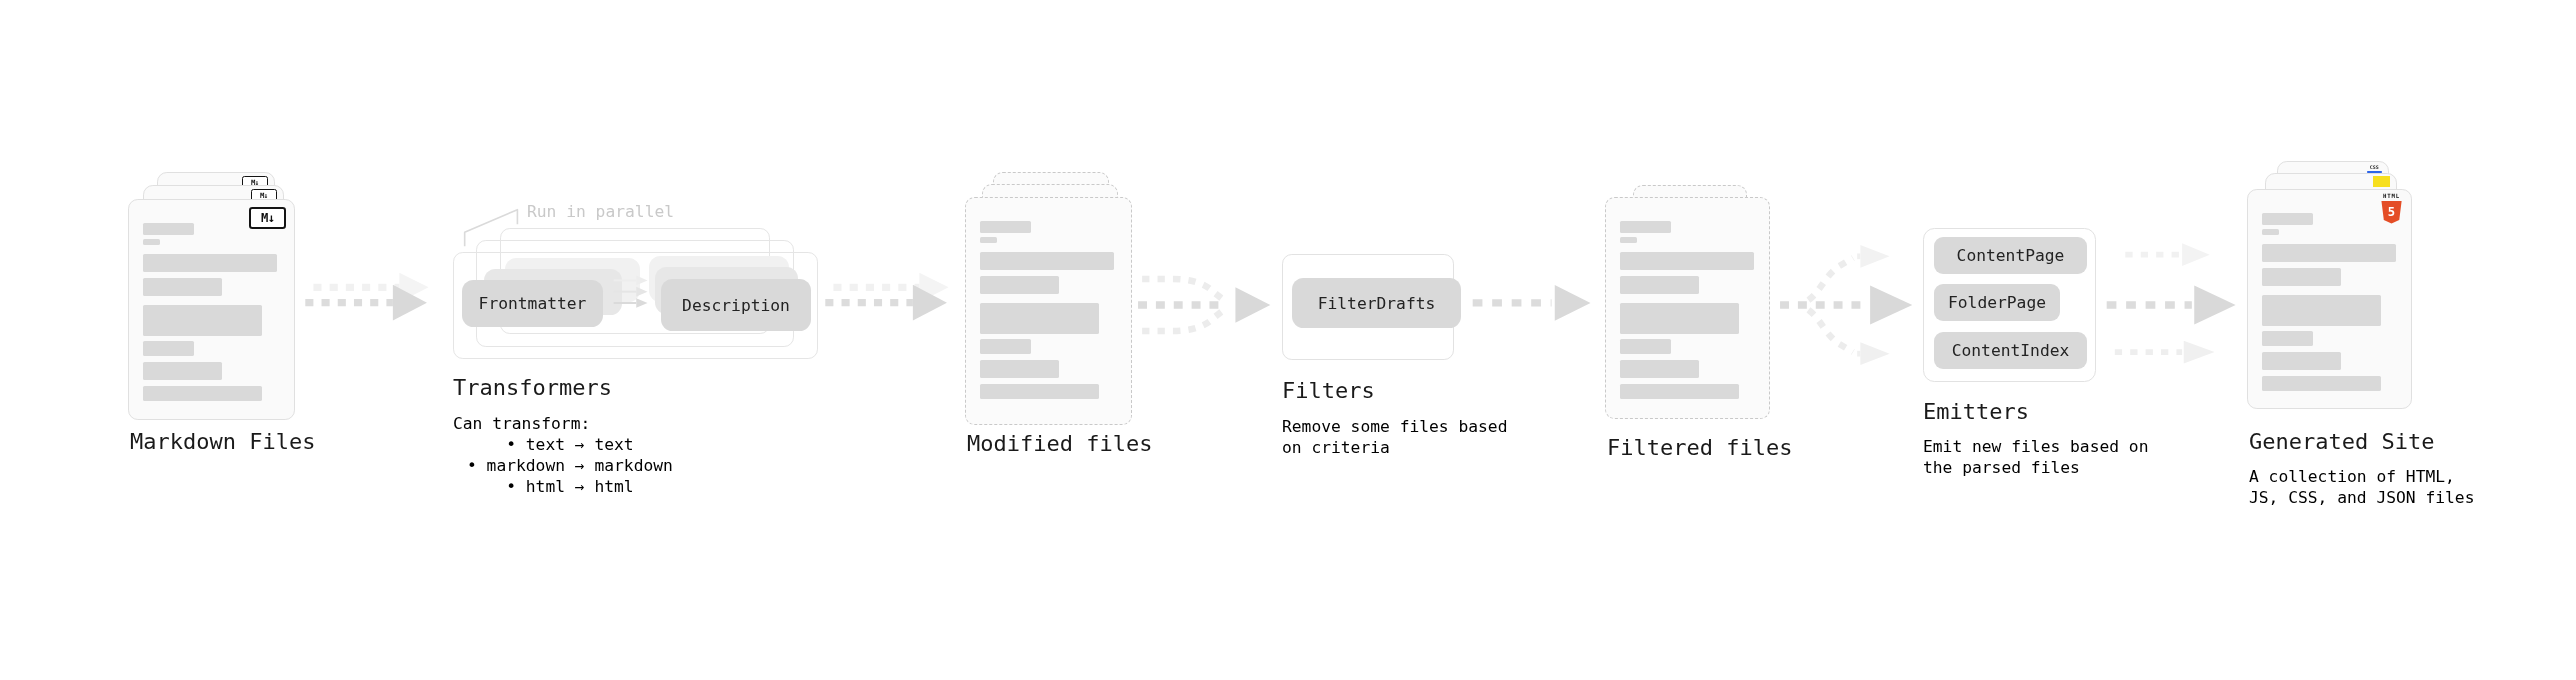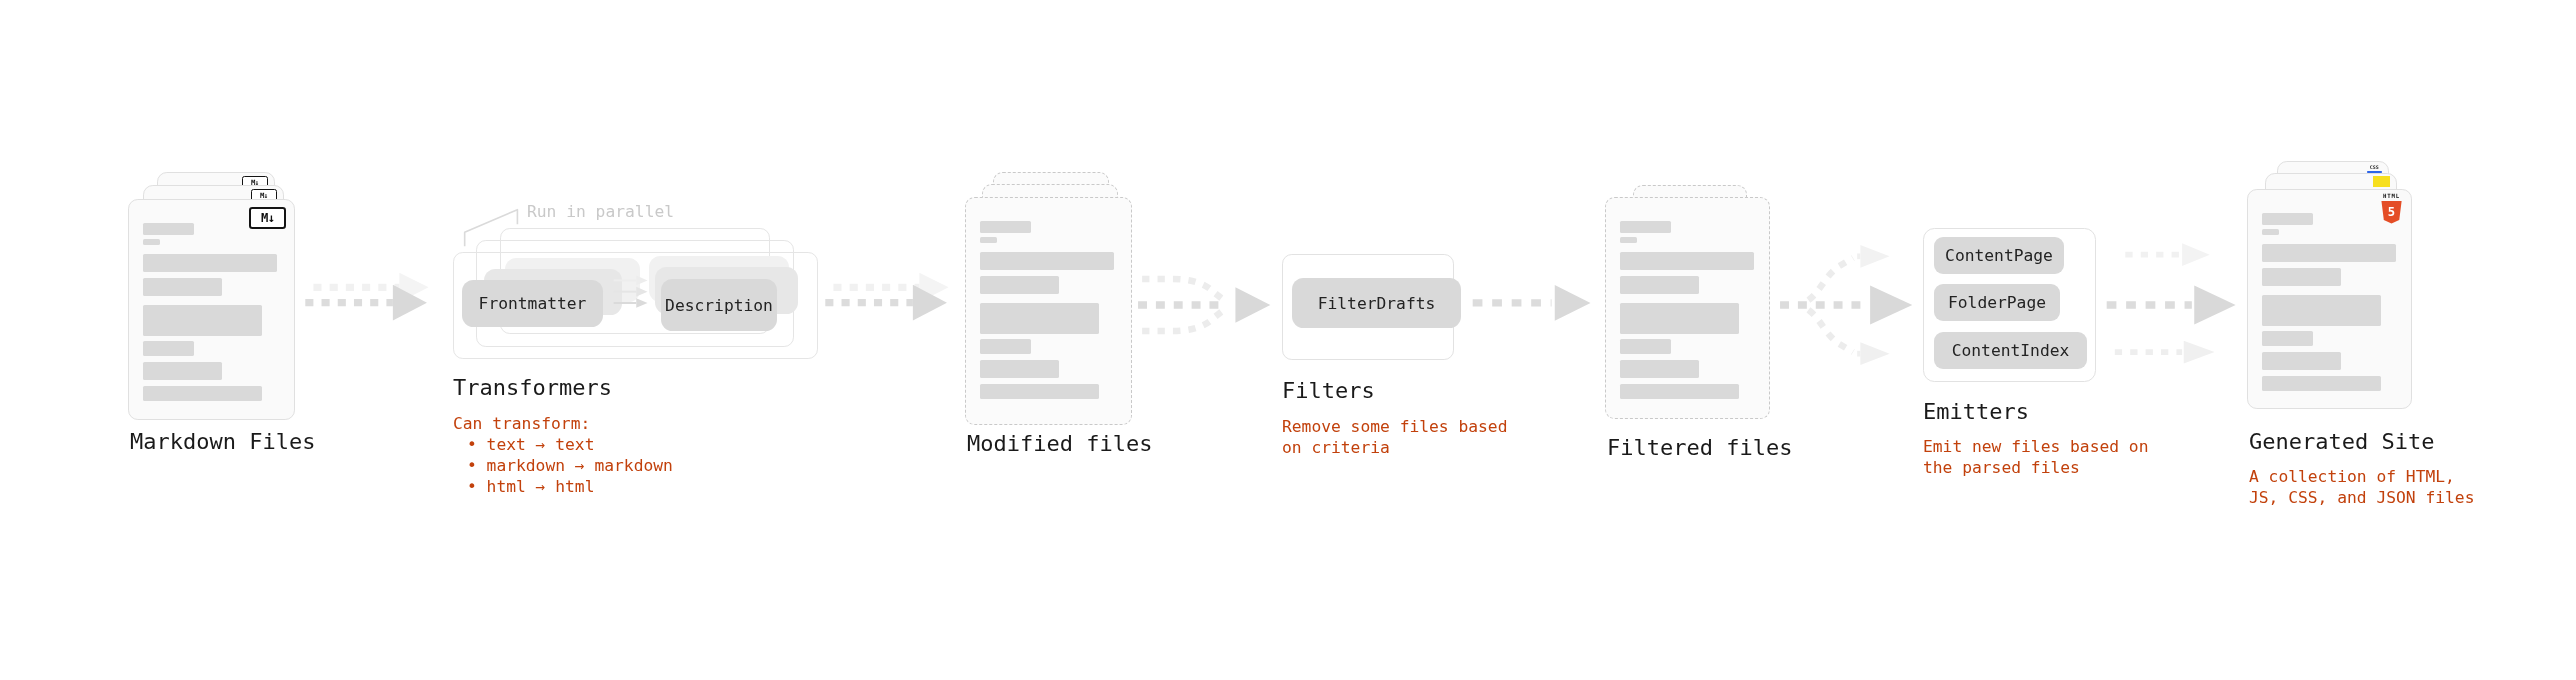--- a/index.html
+++ b/index.html
@@ -27,23 +27,23 @@
   .css-badge .css-txt{font-size:4.9px;font-weight:bold;color:#222;line-height:4.9px;}
   .css-badge .css-bar{height:2.4px;background:#2d65e8;margin-top:0.8px;border-radius:0.8px;}
   .js-badge{position:absolute;top:2.4px;right:6.5px;width:17px;height:10.6px;background:#f7df1e;}
   .html5-badge{position:absolute;top:3.3px;right:7.3px;width:24.4px;text-align:center;}
   .html5-badge .h5-txt{font-size:5.7px;font-weight:bold;color:#111;letter-spacing:0.8px;line-height:6.5px;}
   .html5-badge .h5-shield{width:20.3px;height:23px;margin:0.8px auto 0;background:#e44d26;
        clip-path:polygon(0 0,100% 0,88% 84%,50% 100%,12% 84%);
        display:flex;align-items:center;justify-content:center;font-size:12.2px;font-weight:bold;color:#fff;}
   
   .section-title{position:absolute;font-size:22px;color:#1a1a1a;white-space:nowrap;}
-  .section-desc{position:absolute;font-size:16.3px;line-height:21px;color:#c2410c;white-space:nowrap;}
+  .section-desc{position:absolute;font-size:16.3px;line-height:21px;color:#000000;white-space:nowrap;}
   .note{position:absolute;font-size:16.3px;color:#c9c9c9;white-space:nowrap;}
-  .bullet{padding-left:13px;}
+  .bullet{padding-left:13px;text-align:center;}
   .bullet::before{content:"• ";margin-left:-13px;}
   
   .frame{position:absolute;border:1.6px solid #e5e5e5;border-radius:9.8px;box-sizing:border-box;background:transparent;}
   .frame.solid-bg{background:#fff;border-color:#e2e2e2;}
   .pill{position:absolute;background:#d9d9d9;border-radius:11.4px;display:flex;align-items:center;justify-content:center;
         font-size:16.3px;color:#232323;white-space:nowrap;box-sizing:border-box;}
   .pill.ghost1{background:#e7e7e7;}
   .pill.ghost2{background:#f1f1f1;}
   .arrow-svg{position:absolute;}
 </style>
@@ -88,21 +88,21 @@
   <div class="frame" style="left:500px;top:228px;width:270px;height:106px;"></div>
   <div class="frame" style="left:476px;top:240px;width:318px;height:107px;"></div>
   <div class="frame" style="left:453px;top:252px;width:365px;height:107px;"></div>
 
   <div class="pill ghost2" style="left:505px;top:258px;width:135px;height:44px;"></div>
   <div class="pill ghost1" style="left:484px;top:269px;width:138px;height:46px;"></div>
   <div class="pill" style="left:462px;top:280px;width:141px;height:47px;">Frontmatter</div>
 
   <div class="pill ghost2" style="left:649px;top:256px;width:140px;height:46px;"></div>
   <div class="pill ghost1" style="left:655px;top:267px;width:143px;height:47px;"></div>
-  <div class="pill" style="left:661px;top:279px;width:116px;height:52px;">Description</div>
+  <div class="pill" style="left:661px;top:279px;width:150px;height:52px;">Description</div>
 
   <svg class="arrow-svg" style="left:612px;top:273px;" width="42" height="39" viewBox="0 0 52 48">
     <line x1="2" y1="9" x2="30" y2="9" stroke="#ededed" stroke-width="2.5"></line>
       <polygon points="30,3 44,9 30,15" fill="#ededed"></polygon>
     <line x1="2" y1="23" x2="30" y2="23" stroke="#e5e5e5" stroke-width="2.5"></line>
       <polygon points="30,17 44,23 30,29" fill="#e5e5e5"></polygon>
     <line x1="2" y1="37" x2="30" y2="37" stroke="#dadada" stroke-width="2.5"></line>
       <polygon points="30,31 44,37 30,43" fill="#dadada"></polygon>
   </svg>
 
@@ -177,21 +177,21 @@
     <line x1="100" y1="20" x2="104" y2="20" stroke="#f0f0f0" stroke-width="7"></line>
     <polygon points="104,6 140,20 104,34" fill="#f2f2f2"></polygon>
     <path d="M 40,86 C 56,98 60,116 78,128 L 95,138" fill="none" stroke="#ececec" stroke-width="8" stroke-dasharray="9 10"></path>
     <line x1="100" y1="140" x2="104" y2="140" stroke="#f0f0f0" stroke-width="7"></line>
     <polygon points="104,126 140,140 104,154" fill="#f0f0f0"></polygon>
     <line x1="5" y1="80" x2="112" y2="80" stroke="#dcdcdc" stroke-width="9" stroke-dasharray="11 11"></line>
     <polygon points="116,56 168,80 116,104" fill="#d9d9d9"></polygon>
   </svg>
 
   <div class="frame solid-bg" style="left:1923px;top:228px;width:173px;height:154px;border-radius:11.4px;"></div>
-  <div class="pill" style="left:1934px;top:237px;width:130px;height:37px;border-radius:9px;">ContentPage</div>
+  <div class="pill" style="left:1934px;top:237px;width:153px;height:37px;border-radius:9px;">ContentPage</div>
   <div class="pill" style="left:1934px;top:284px;width:126px;height:37px;border-radius:9px;">FolderPage</div>
   <div class="pill" style="left:1934px;top:332px;width:153px;height:37px;border-radius:9px;">ContentIndex</div>
   <div class="section-title" style="left:1923px;top:399px;">Emitters</div>
   <div class="section-desc" style="left:1923px;top:436px;">
     <div>Emit new files based on</div>
     <div>the parsed files</div>
   </div>
 
   <svg class="arrow-svg" style="left:2101px;top:240px;" width="146" height="130" viewBox="0 0 180 160">
     <line x1="30" y1="18" x2="98" y2="18" stroke="#f1f1f1" stroke-width="7" stroke-dasharray="9 10"></line>

